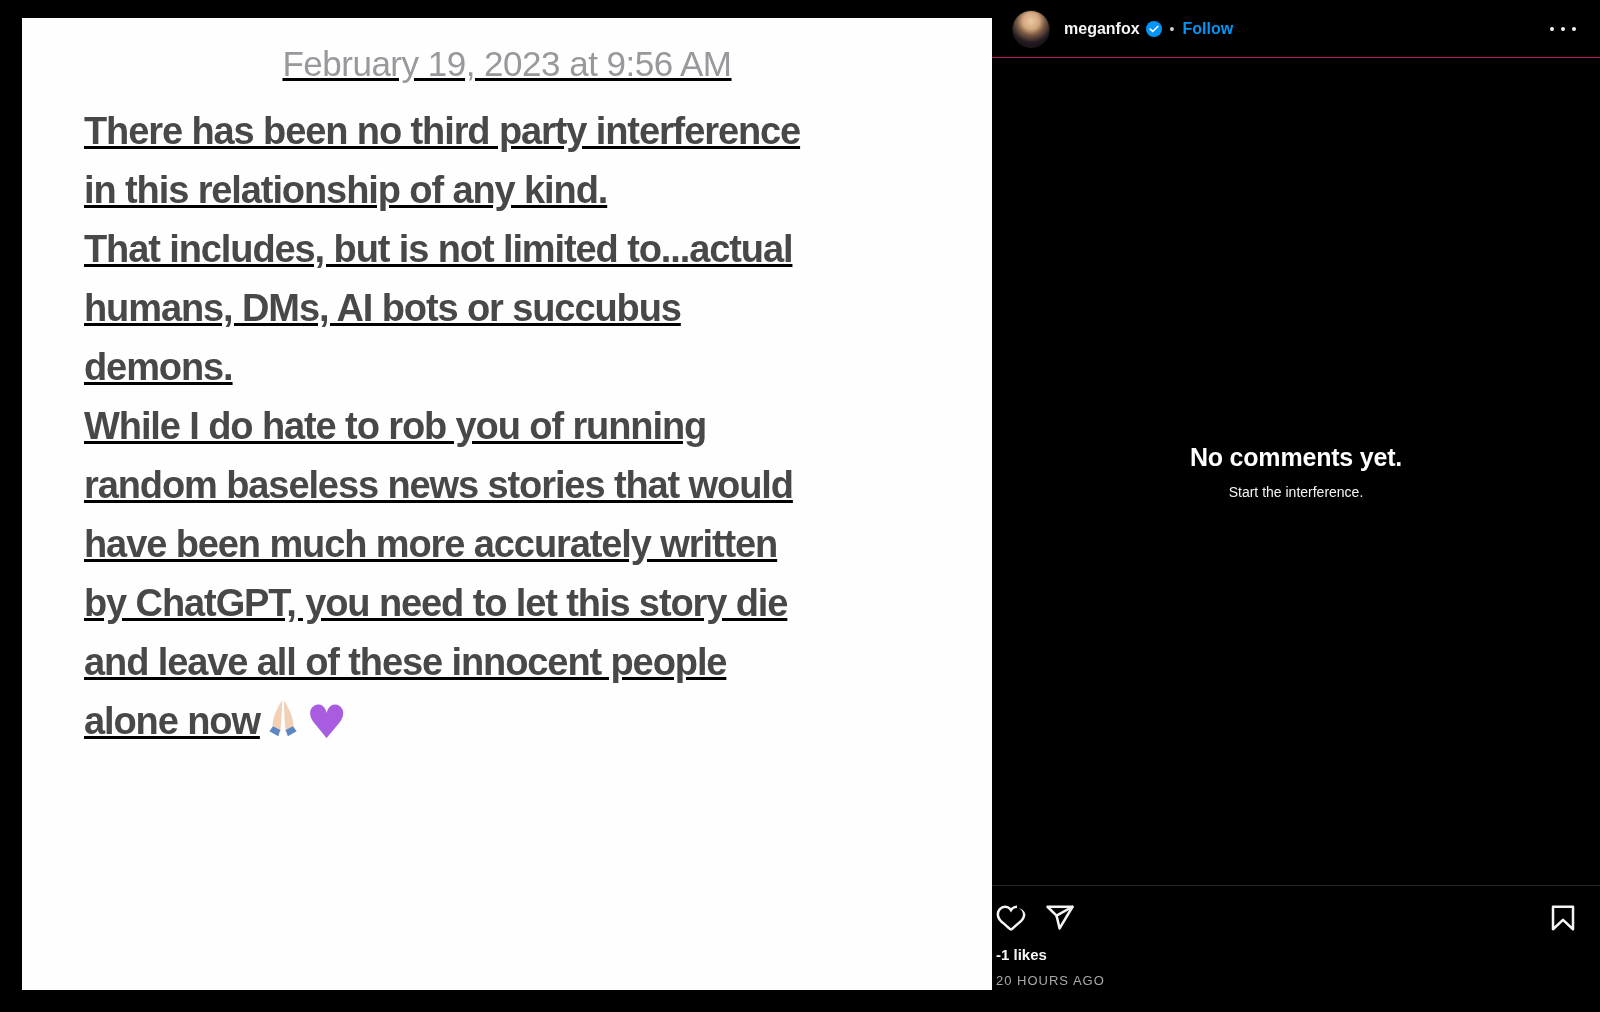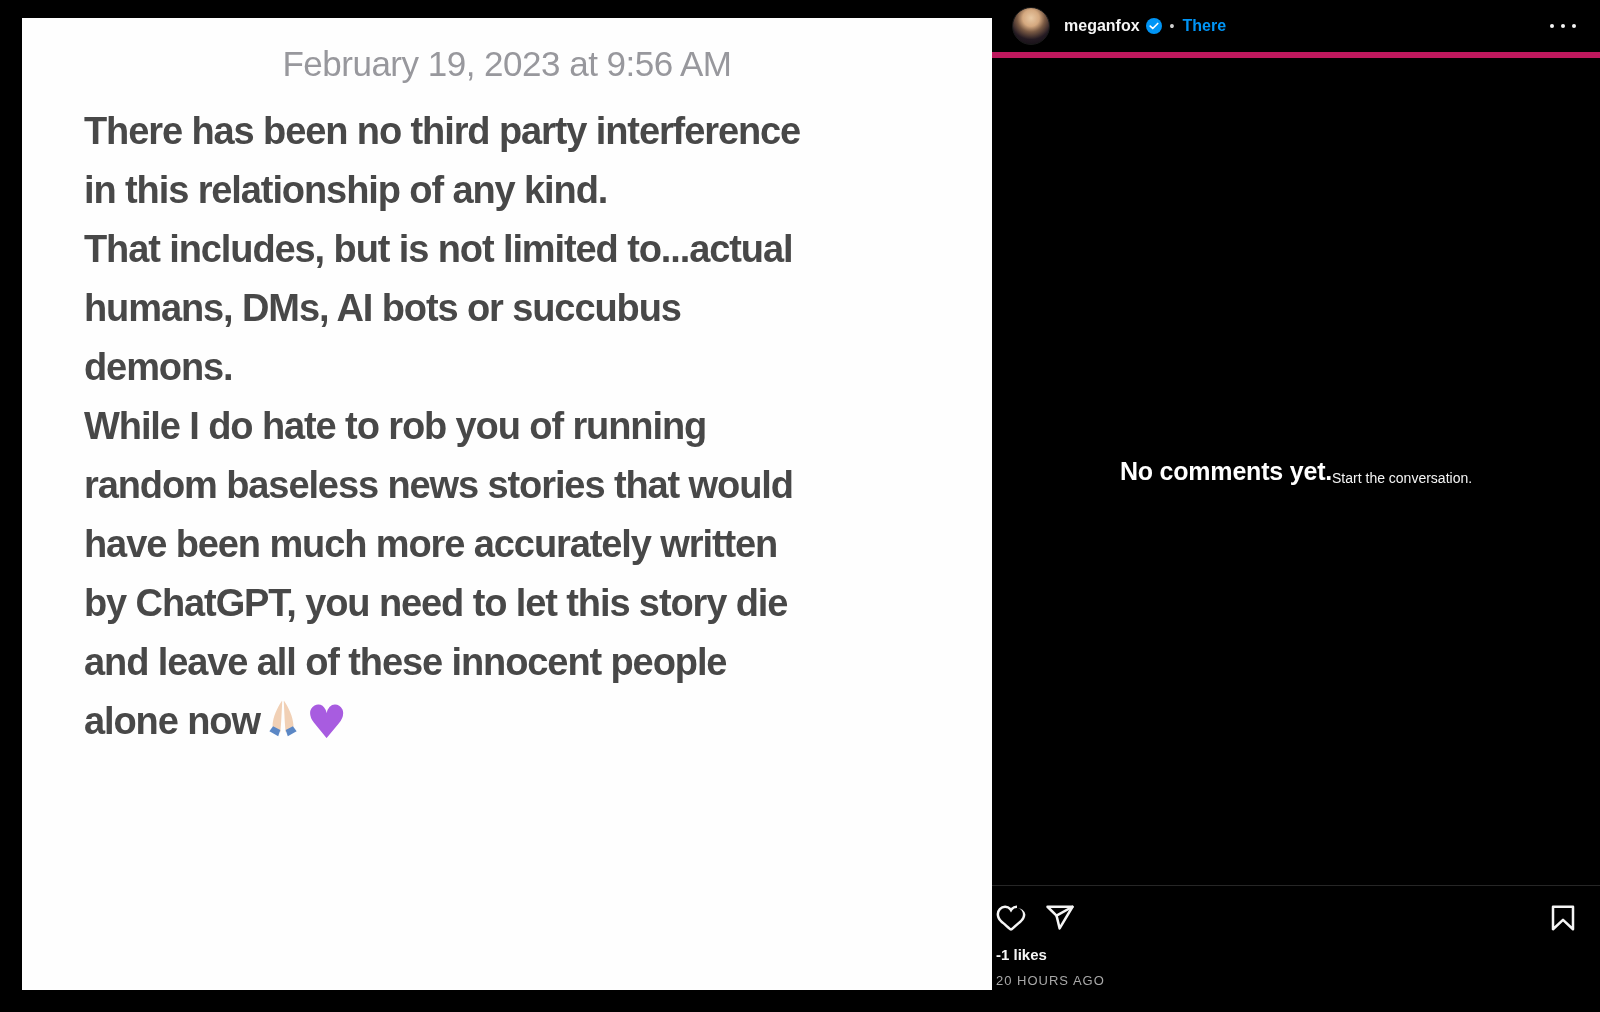--- a/index.html
+++ b/index.html
@@ -2,50 +2,50 @@
 <html><head>
 <meta charset="utf-8">
 <style>
   * { margin:0; padding:0; box-sizing:border-box; }
   html,body { width:1600px; height:1012px; background:#000; overflow:hidden;
               font-family:"Liberation Sans", sans-serif; }
   .stage { position:relative; width:1600px; height:1012px; background:#000; }
 
   
   .post-image { position:absolute; left:22px; top:18px; width:970px; height:972px;
-                background:#fefefe; overflow:hidden; }
+                background:#fefefe; overflow:hidden;text-decoration:underline; }
   .post-date { margin-top:26px; text-align:center; font-size:35px; letter-spacing:-0.5px;
                color:#98989d; font-weight:400; }
   .post-body { margin:18px 40px 0 62px; font-size:38px; line-height:59px;
                font-weight:bold; letter-spacing:-1.1px; color:#484848;
                white-space:pre-line; }
   .emoji { display:inline-block; vertical-align:-8px; }
   .emoji-heart { font-family:"DejaVu Sans", sans-serif; font-size:46px; line-height:44px;
                  color:#a85ce0; vertical-align:-4px; letter-spacing:0; }
 
   
   .right-panel { position:absolute; left:992px; top:0; width:608px; height:1012px;
                  background:#000; display:flex; flex-direction:column; }
 
-  .panel-header { height:58px; flex:0 0 58px; border-bottom:6px solid #be185d;
+  .panel-header { height:58px; flex:0 0 58px; border-bottom:1px solid #be185d;
                   display:flex; align-items:center; padding:0 24px 0 20px; }
   .avatar { width:38px; height:38px; border-radius:50%; flex:0 0 38px;
             background:
               radial-gradient(circle at 50% 28%, #e9c9a4 0%, #d4a87f 26%, #7a5a44 44%, #241a22 68%, #0d0a10 100%);
             border:1px solid #1a1a1a; }
   .username { margin-left:14px; font-size:16px; font-weight:bold; color:#f5f5f5; }
   .verified { margin-left:6px; width:16px; height:16px; border-radius:50%;
               background:#0095f6; display:flex; align-items:center; justify-content:center; }
   .verified svg { display:block; }
   .sep-dot { margin-left:8px; color:#d0d0d0; font-size:14px; }
   .follow { margin-left:8px; font-size:16px; font-weight:bold; color:#0095f6; cursor:pointer; }
   .more-btn { margin-left:auto; display:flex; gap:7px; align-items:center; cursor:pointer; padding:6px 0; }
   .more-btn i { width:4px; height:4px; border-radius:50%; background:#f5f5f5; display:block; }
 
-  .comments-empty { flex:1 1 auto; display:flex; flex-direction:row;
+  .comments-empty { flex:1 1 auto; display:flex; flex-direction:column;
                     align-items:center; justify-content:center;text-align:center; }
   .empty-title { font-size:25px; font-weight:bold; color:#fff; letter-spacing:-0.2px; }
   .empty-sub { margin-top:12px; font-size:14px; color:#f5f5f5; }
 
   .action-bar { flex:0 0 127px; border-top:1px solid #262626; padding:17px 22px 0 4px; }
   .action-icons { display:flex; align-items:center; gap:19px; }
   .icon-btn { display:block; cursor:pointer; background:none; border:none; padding:0; line-height:0; }
   .icon-btn.save { margin-left:auto; }
   .likes { margin-top:13px; font-size:15px; font-weight:bold; color:#f5f5f5; cursor:pointer; }
   .timestamp { margin-top:10px; font-size:13px; letter-spacing:1px; color:#a8a8a8; }
@@ -79,31 +79,31 @@
 
     <div class="panel-header">
       <div class="avatar"></div>
       <span class="username">meganfox</span>
       <span class="verified">
         <svg width="10" height="10" viewBox="0 0 12 12">
           <path d="M1.5 6.2 L4.5 9 L10.5 3" fill="none" stroke="#fff" stroke-width="2" stroke-linecap="round" stroke-linejoin="round"></path>
         </svg>
       </span>
       <span class="sep-dot">•</span>
-      <span class="follow">There</span>
+      <span class="follow">Follow</span>
       <span class="more-btn">
         <i></i>
         <i></i>
         <i></i>
       </span>
     </div>
 
     <div class="comments-empty">
       <div class="empty-title">No comments yet.</div>
-      <div class="empty-sub">Start the conversation.</div>
+      <div class="empty-sub">Start the interference.</div>
     </div>
 
     <div class="action-bar">
       <div class="action-icons">
         <button class="icon-btn">
           <span>
             <svg width="30" height="30" viewBox="0 0 24 24" fill="#f5f5f5">
               <path d="M16.792 3.904A4.989 4.989 0 0 1 21.5 9.122c0 3.072-2.652 4.959-5.197 7.222-2.512 2.243-3.865 3.469-4.303 3.752-.477-.309-2.143-1.823-4.303-3.752C5.141 14.072 2.5 12.167 2.5 9.122a4.989 4.989 0 0 1 4.708-5.218 4.21 4.21 0 0 1 3.675 1.941c.84 1.175.98 1.763 1.12 1.763s.278-.588 1.11-1.766a4.17 4.17 0 0 1 3.679-1.938m0-2a6.04 6.04 0 0 0-4.797 2.127 6.052 6.052 0 0 0-4.787-2.127A6.985 6.985 0 0 0 .5 9.122c0 3.61 2.55 5.827 5.015 7.97.283.246.569.494.853.747l1.027.918a44.998 44.998 0 0 0 3.518 3.018 2 2 0 0 0 2.174 0 45.263 45.263 0 0 0 3.626-3.115l.922-.824c.293-.26.59-.519.885-.774 2.334-2.025 4.98-4.32 4.98-7.94a6.985 6.985 0 0 0-6.708-5.218Z"></path>
             </svg>
           </span>

